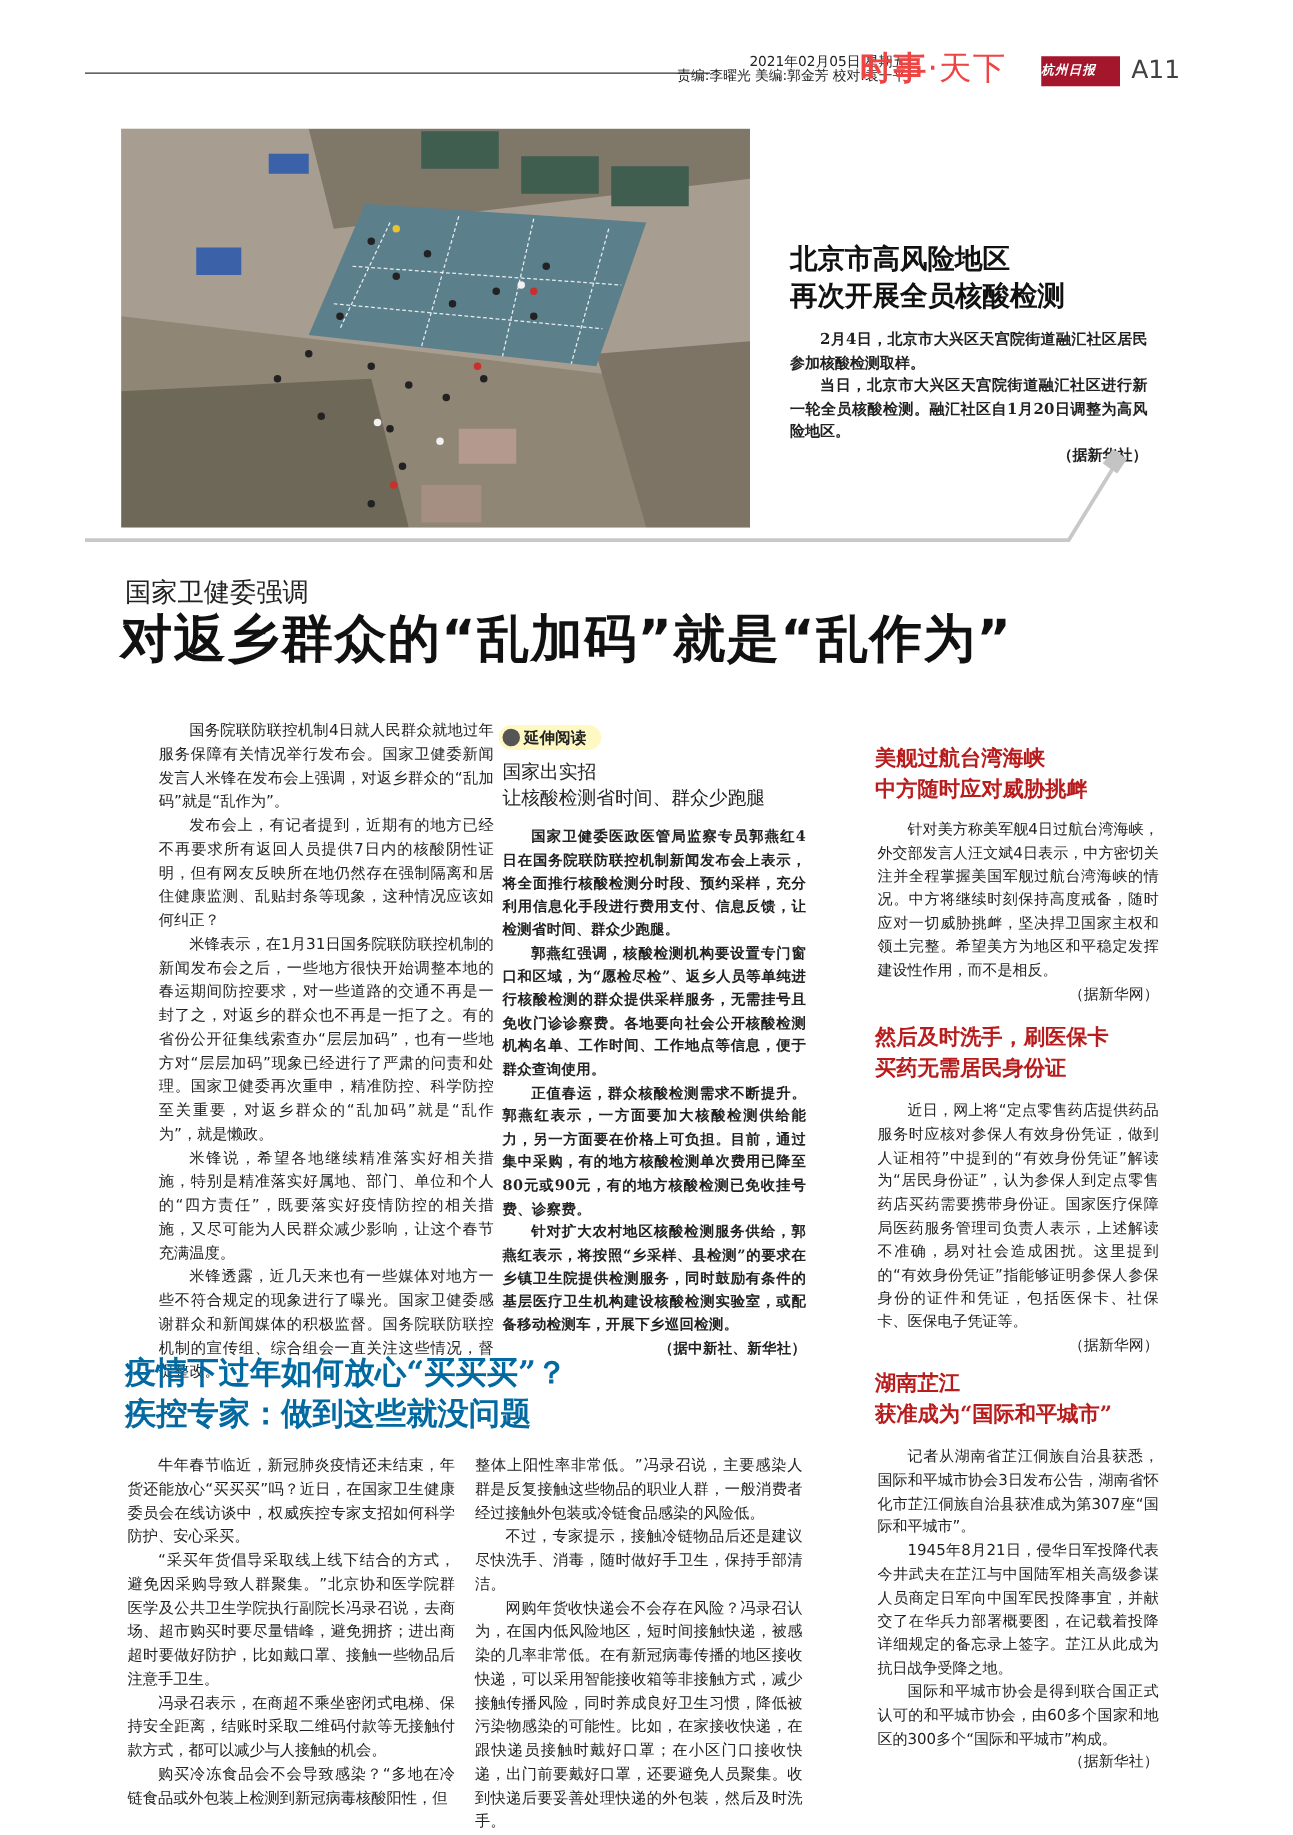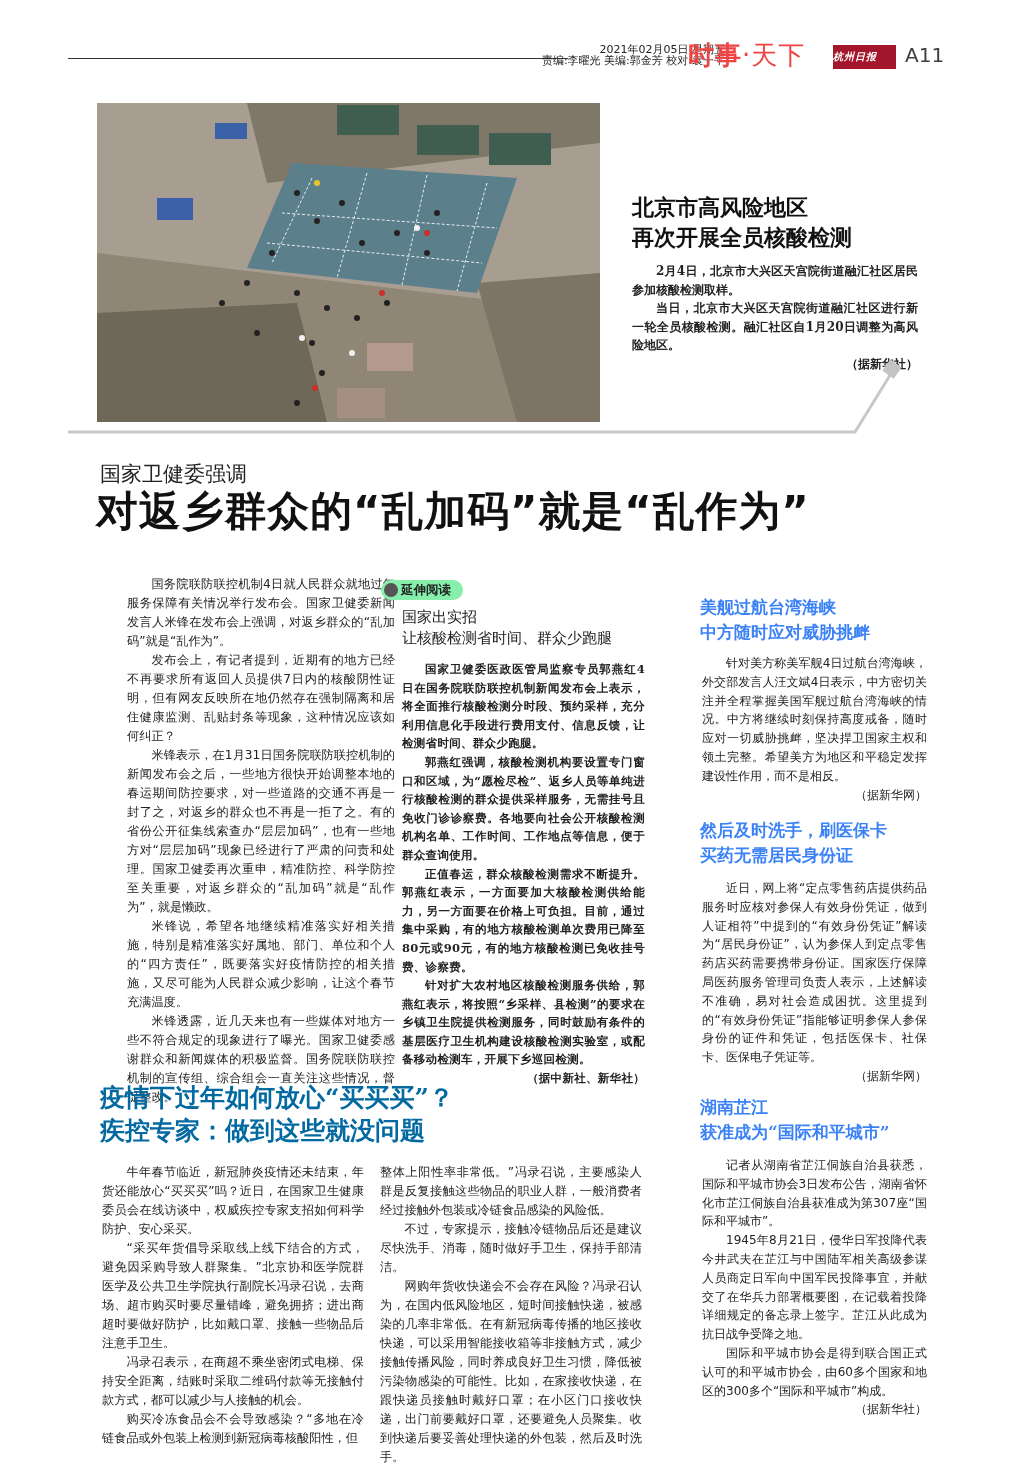--- a/index.html
+++ b/index.html
@@ -26,27 +26,27 @@
 
   .callout-line { left: 0; top: 0; width: 1034px; height: 1468px; pointer-events: none; }
 
   .kicker { left: 100px; top: 461px; font-size: 21px; line-height: 26px; color: #222; }
   .main-headline { left: 96px; top: 484px; font-size: 41px; line-height: 54px; font-weight: bold; color: #111; letter-spacing: 1px; transform: scaleX(1.02); transform-origin: left; }
 
   .body { font-family: "DejaVu Sans", sans-serif; font-size: 12.2px; line-height: 19px; color: #222; text-align: justify; }
   .body p { margin: 0; text-indent: 2em; }
   .col-main { left: 102px; top: 575px; width: 268px; margin-left: 25px; }
 
-  .sidebar-tag { left: 381px; top: 580px; width: 82px; height: 20px; background: #86efac; border-radius: 10px; }
+  .sidebar-tag { left: 399px; top: 580px; width: 82px; height: 20px; background: #fef9c3; border-radius: 10px; }
   .sidebar-tag .dot { position: absolute; left: 3px; top: 3px; width: 14px; height: 14px; border-radius: 50%; background: #555; }
   .sidebar-tag .lbl { position: absolute; left: 20px; top: 1px; font-size: 12.5px; line-height: 18px; font-weight: bold; color: #222; }
   .sidebar-head { left: 402px; top: 607px; width: 250px; font-size: 15px; line-height: 21px; color: #222; }
   .col-side { left: 402px; top: 660px; width: 243px; font-size: 11.5px; line-height: 18.6px; letter-spacing: 0.3px; }
 
-  .brief-head { font-family: "DejaVu Serif", serif; font-weight: bold; font-size: 17px; line-height: 25px; color: #3b82f6; width: 240px; }
+  .brief-head { font-family: "DejaVu Serif", serif; font-weight: bold; font-size: 17px; line-height: 25px; color: #b91c1c; width: 240px; }
   .brief-body { width: 225px; font-size: 12px; line-height: 18.8px; }
   .b1h { left: 700px; top: 595px; }
   .b1b { left: 702px; top: 654px; }
   .b2h { left: 700px; top: 818px; }
   .b2b { left: 702px; top: 879px; }
   .b3h { left: 700px; top: 1095px; }
   .b3b { left: 702px; top: 1156px; }
 
   .sub-headline { left: 100px; top: 1081px; width: 430px; font-family: "DejaVu Serif", serif; font-weight: bold; font-size: 25px; line-height: 33px; color: #0369a1; }
   .col-low1 { left: 102px; top: 1163px; width: 262px; }

